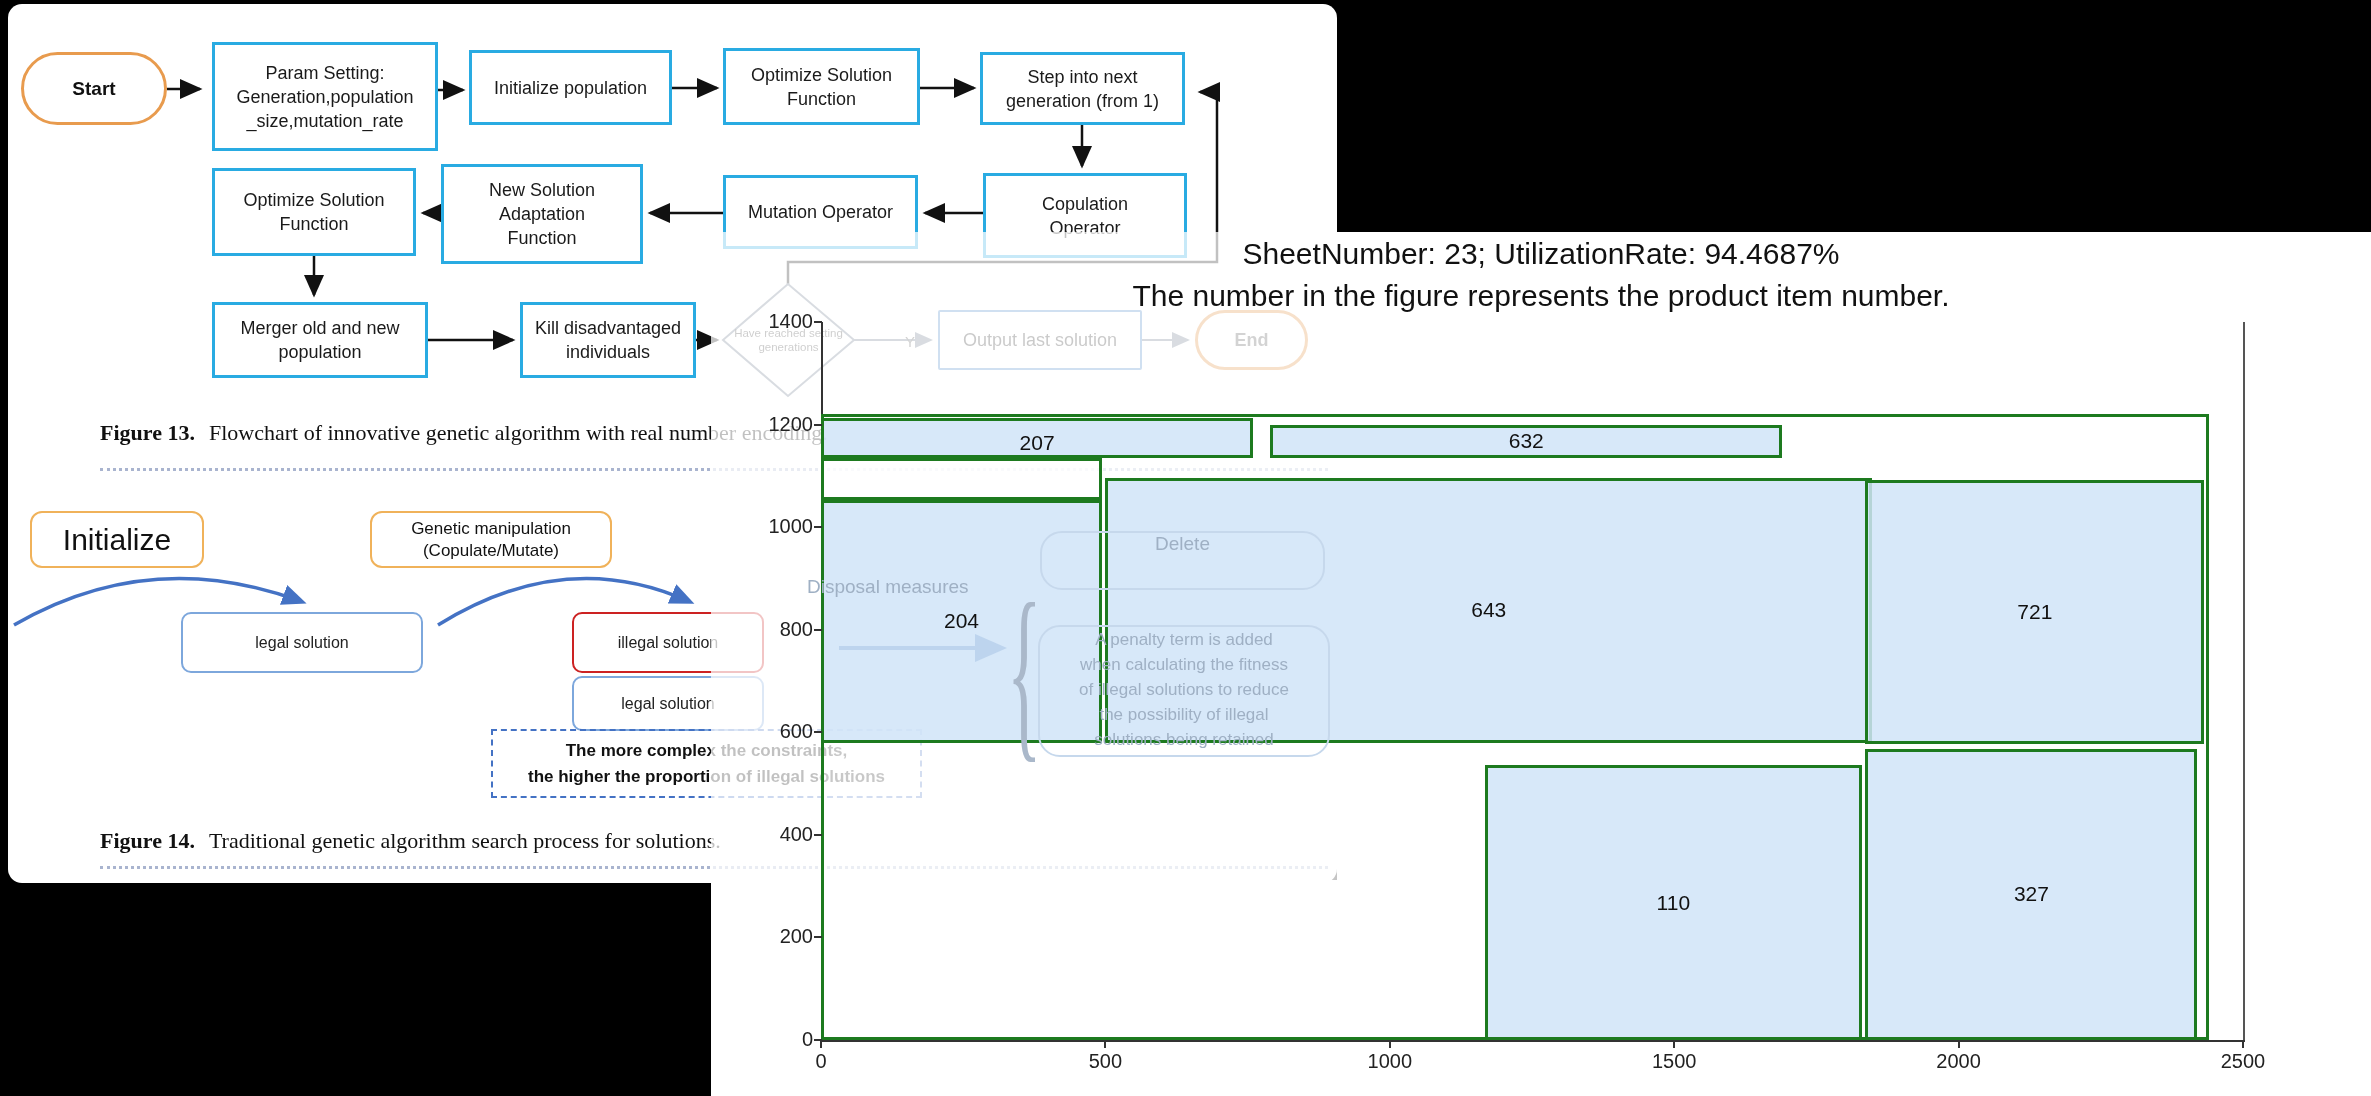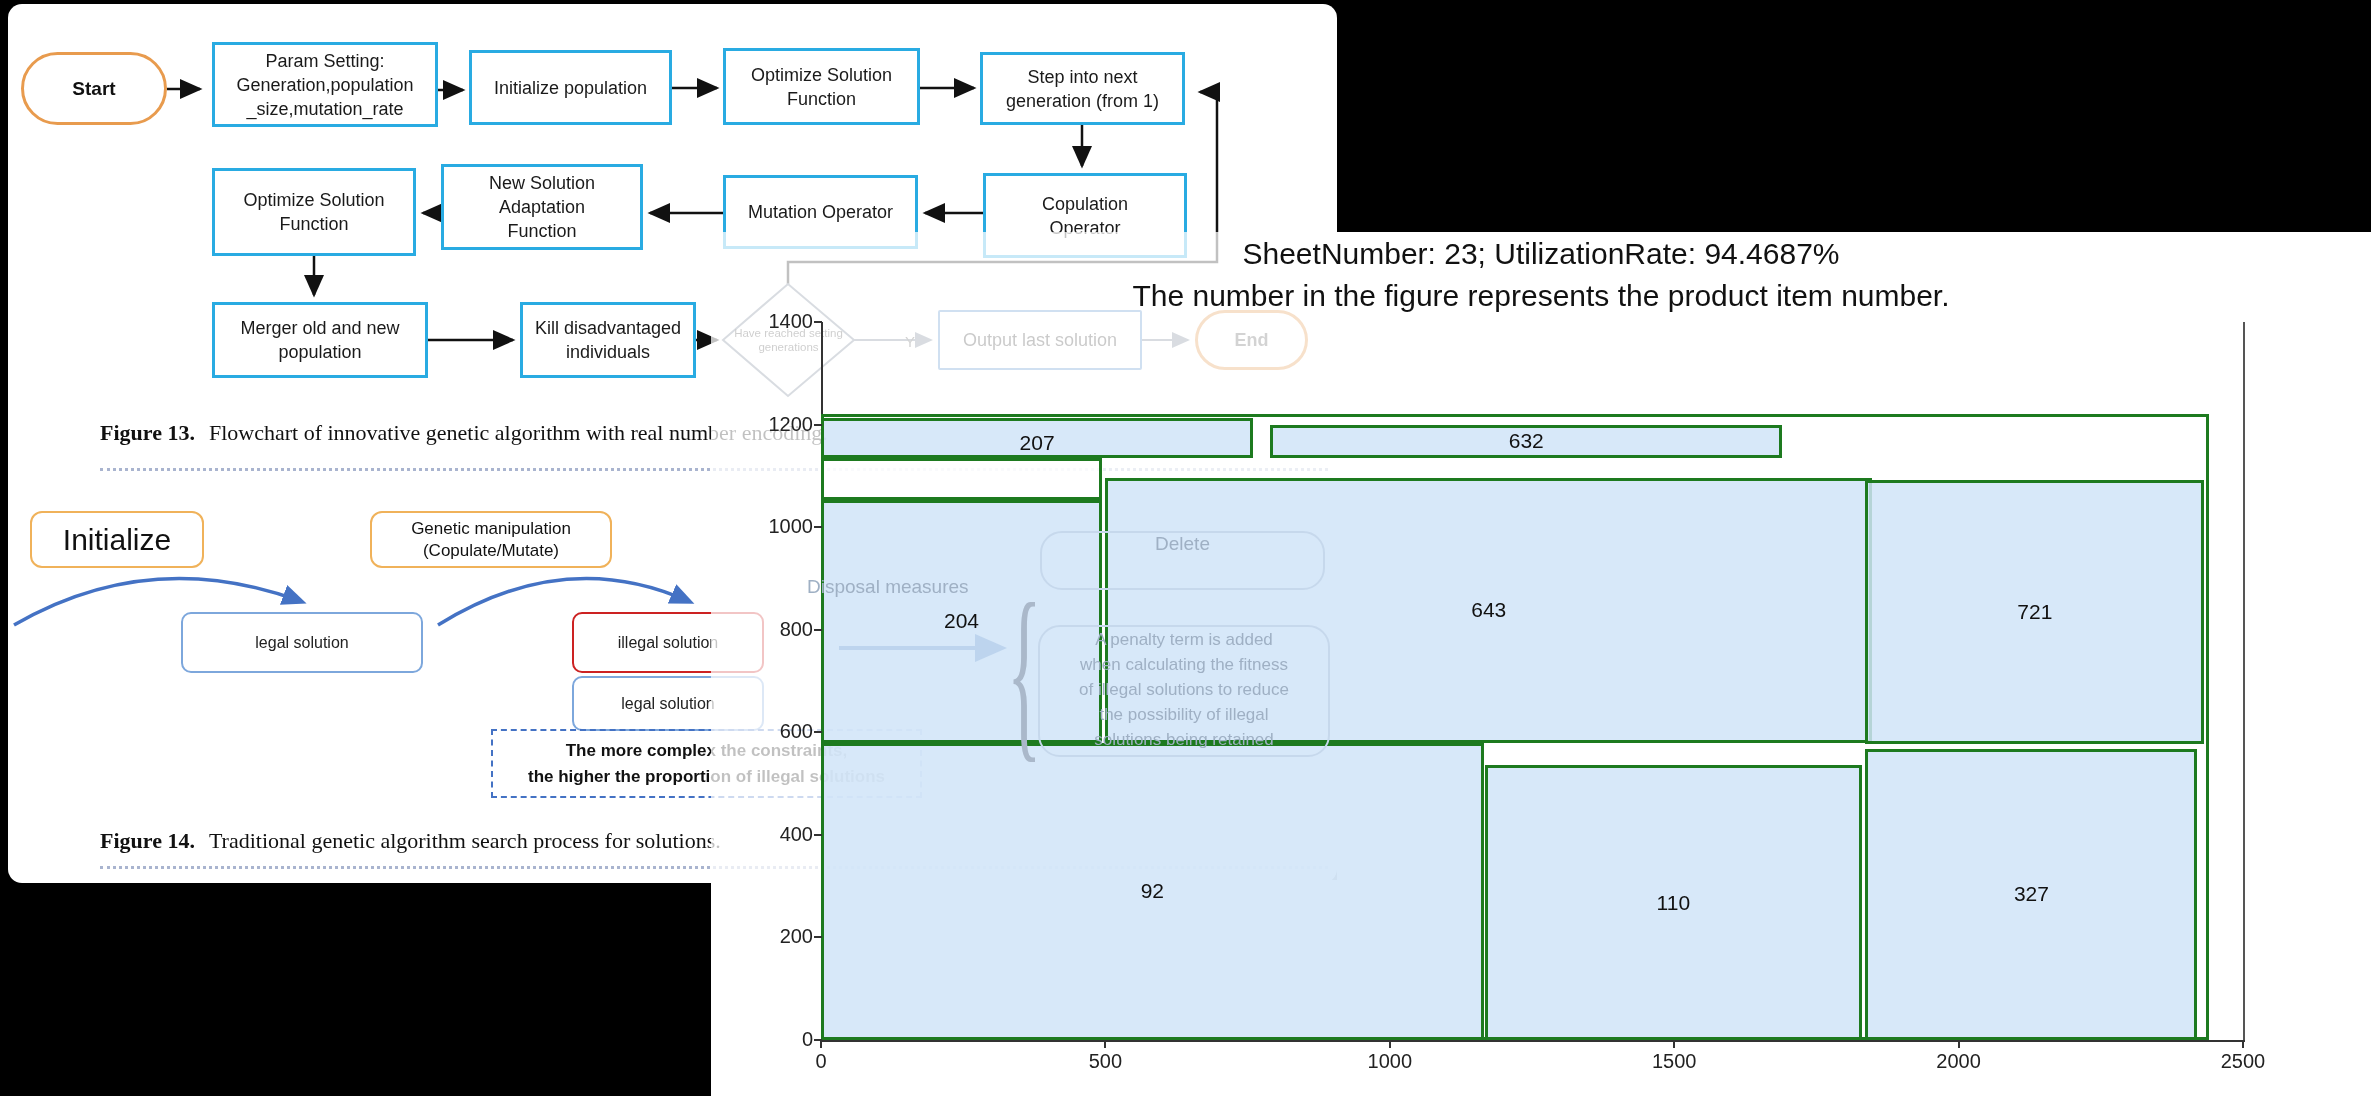--- a/index.html
+++ b/index.html
@@ -91,36 +91,36 @@
       <g stroke="#4472c4" stroke-width="3.5" fill="none">
         <path d="M14,625 Q150,546 300,601" marker-end="url(#ahb)"></path>
         <path d="M438,625 Q565,546 688,601" marker-end="url(#ahb)"></path>
       </g>
     </svg>
 
     <div id="fig13-nodes">
         <div class="flow-node stadium" style="left: 13px; top: 48px; width: 146px; height: 73px;">
           <div class="lbl">Start</div>
         </div>
-        <div class="flow-node blue" style="left: 204px; top: 38px; width: 226px; height: 85px;">
+        <div class="flow-node blue" style="left: 204px; top: 38px; width: 226px; height: 109px;">
           <div class="lbl">Param Setting:<br>Generation,population<br>_size,mutation_rate</div>
         </div>
         <div class="flow-node blue" style="left: 461px; top: 46px; width: 203px; height: 75px;">
           <div class="lbl">Initialize population</div>
         </div>
         <div class="flow-node blue" style="left: 715px; top: 44px; width: 197px; height: 77px;">
           <div class="lbl">Optimize Solution<br>Function</div>
         </div>
         <div class="flow-node blue" style="left: 972px; top: 48px; width: 205px; height: 73px;">
           <div class="lbl">Step into next<br>generation (from 1)</div>
         </div>
         <div class="flow-node blue" style="left: 204px; top: 164px; width: 204px; height: 88px;">
           <div class="lbl">Optimize Solution<br>Function</div>
         </div>
-        <div class="flow-node blue" style="left: 433px; top: 160px; width: 202px; height: 86px;">
+        <div class="flow-node blue" style="left: 433px; top: 160px; width: 202px; height: 100px;">
           <div class="lbl">New Solution<br>Adaptation<br>Function</div>
         </div>
         <div class="flow-node blue" style="left: 715px; top: 171px; width: 195px; height: 74px;">
           <div class="lbl">Mutation Operator</div>
         </div>
         <div class="flow-node blue" style="left: 975px; top: 169px; width: 204px; height: 85px;">
           <div class="lbl">Copulation<br>Operator</div>
         </div>
         <div class="flow-node blue" style="left: 204px; top: 298px; width: 216px; height: 76px;">
           <div class="lbl">Merger old and new<br>population</div>
@@ -186,23 +186,20 @@
           <span class="clbl">632</span>
         </div>
         <div id="" class="crect" style="left: 110px; top: 267.916px; width: 280.987px; height: 242.602px;">
           <span class="clbl">204</span>
         </div>
         <div id="" class="crect" style="left: 394.4px; top: 246.375px; width: 766.742px; height: 264.144px;">
           <span class="clbl">643</span>
         </div>
         <div id="" class="crect" style="left: 1154.32px; top: 247.913px; width: 339.005px; height: 263.631px;">
           <span class="clbl">721</span>
-        </div>
-        <div id="" class="crect" style="left: 110px; top: 510.518px; width: 662.652px; height: 297.482px;">
-          <span class="clbl">92</span>
         </div>
         <div id="" class="crect" style="left: 773.79px; top: 533.086px; width: 377.114px; height: 274.914px;">
           <span class="clbl">110</span>
         </div>
         <div id="" class="crect" style="left: 1154.32px; top: 516.673px; width: 332.179px; height: 291.327px;">
           <span class="clbl">327</span>
         </div>
       </div>
 
     <div class="ghost" style="left:96px;top:344px;font-size:19px">Disposal measures</div>

